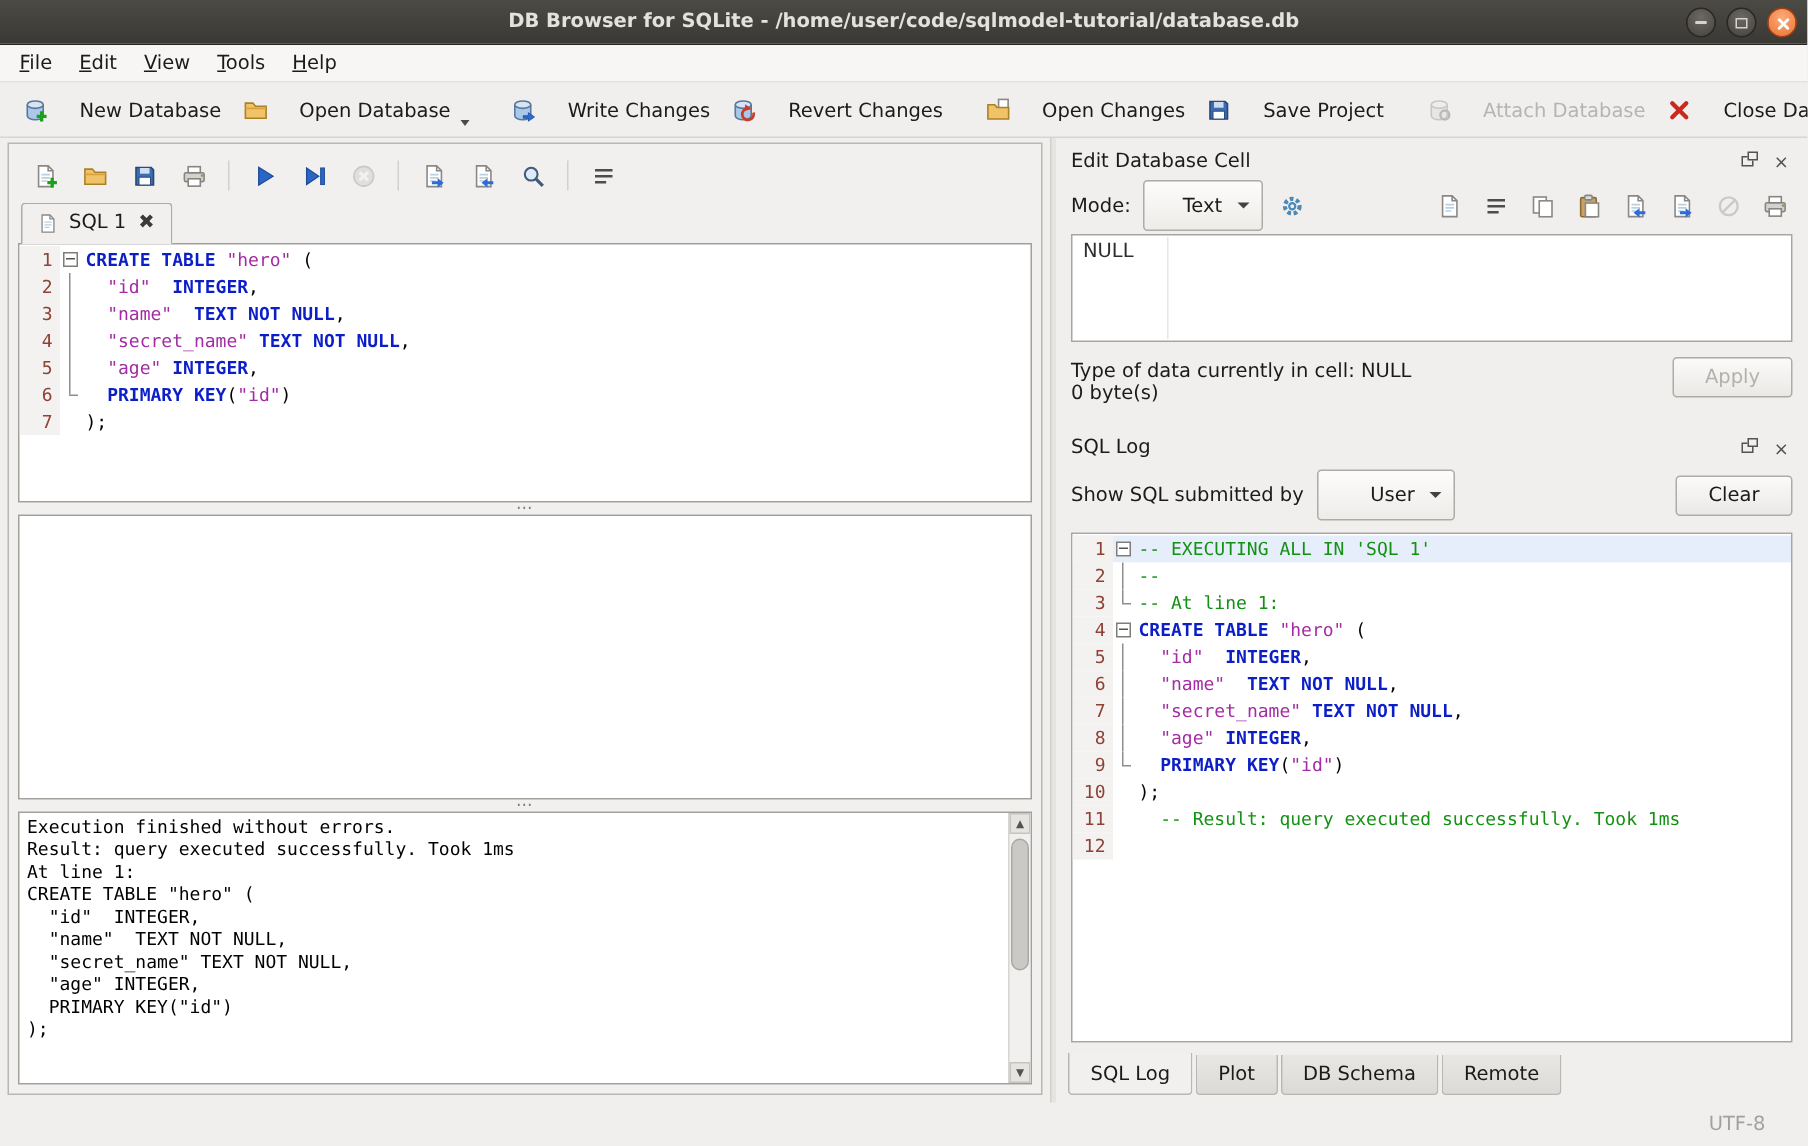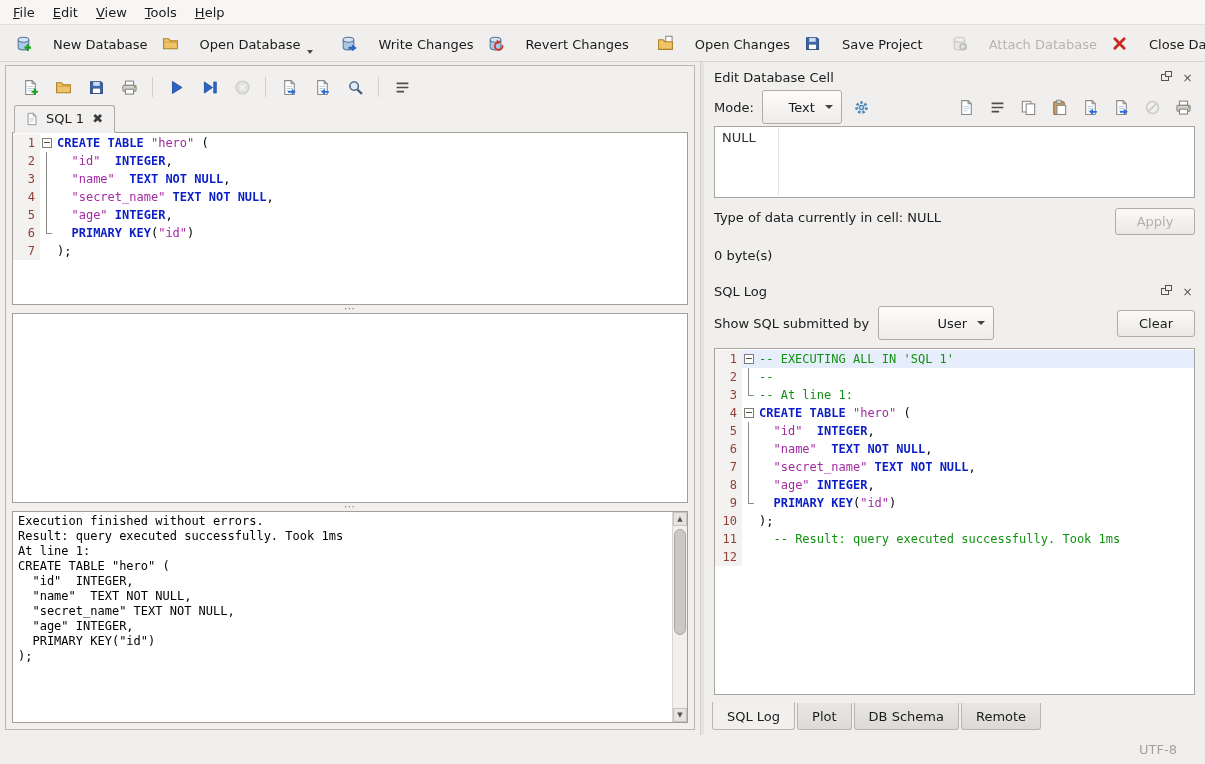--- a/index.html
+++ b/index.html
@@ -90,29 +90,29 @@
 
 .panel-header{height:25px;flex:none;display:flex;align-items:center;padding:0 10px;gap:8px}
 .panel-title{flex:1}
 .ph-btn{width:15px;height:15px;display:flex;align-items:center;justify-content:center;color:#55534f;font-size:12px;line-height:1}
 .i-float{width:8px;height:7px;border:1px solid #55534f;position:relative}
 .i-float::before{content:"";position:absolute;right:-4px;top:-4px;width:5px;height:4px;border:1px solid #55534f;background:#f0efed}
 
 .cell-toolbar{height:34px;flex:none;display:flex;align-items:center;gap:8px;padding:0 10px}
 .combo{height:27px;display:flex;align-items:center;justify-content:flex-end;background:linear-gradient(#fdfcfb,#eeece9);border:1px solid #aeaca8;border-radius:3px;padding:16px 8px}
 .combo.mode{width:80px}
-.combo.user{width:116px}
+.combo.user{width:92px}
 .combo-arr{width:0;height:0;border-left:4px solid transparent;border-right:4px solid transparent;border-top:4.5px solid #44423e;margin-left:10px}
 .icon-group{margin-left:auto;display:flex;gap:7px;align-items:center}
 
 .cell-box{flex:none;height:72px;margin:2px 10px 4px;background:#fff;border:1px solid #a8a6a2;position:relative;padding:3px 7px;color:#2e2e2e}
 .cell-box::after{content:"";position:absolute;left:63px;top:1px;bottom:1px;width:1px;background:#e8e6e3}
 
 .cell-info{flex:none;position:relative;padding:8px 10px 12px}
-.type-line{margin-bottom:23px}
+.type-line{margin-bottom:0}
 .btn{height:27px;display:inline-flex;align-items:center;justify-content:center;padding:0 14px;background:linear-gradient(#fbfaf9,#ebe9e6);border:1px solid #aeaca8;border-radius:3px}
 .btn.disabled{color:#b3b1ad}
 .apply-btn{position:absolute;right:10px;top:6px;width:80px}
 
 .log-panel{flex:1;min-height:0;display:flex;flex-direction:column}
 .log-controls{flex:none;display:flex;align-items:center;gap:9px;padding:2px 10px 8px}
 .clear-btn{margin-left:auto;width:78px}
 .log-box{flex:1;min-height:0;margin:0 10px;background:#fff;border:1px solid #a8a6a2;overflow:hidden;padding-top:1px}
 
 .bottom-tabs{flex:none;height:32px;display:flex;align-items:flex-start;padding-left:8px;margin-top:8px}
@@ -218,20 +218,35 @@
       <circle cx="8" cy="8" r="1.9" fill="none" stroke="#4b89b8" stroke-width="1.4"></circle>
     </symbol>
   <symbol id="i-null" viewBox="0 0 16 16">
       <circle cx="8" cy="8" r="5.6" fill="none" stroke="#a19f9b" stroke-width="1.5"></circle>
       <path d="M4.3 11.7 L11.7 4.3" stroke="#a19f9b" stroke-width="1.5"></path>
     </symbol>
 </svg>
 
 <div class="app">
 
+  <div class="titlebar">
+    <span class="title">DB Browser for SQLite - /home/user/code/sqlmodel-tutorial/database.db</span>
+    <div class="winbtns">
+      <span class="wbtn minb">
+          <span class="bar"></span>
+        </span>
+      <span class="wbtn maxb">
+          <span class="box"></span>
+        </span>
+      <span class="wbtn closeb">
+          <span class="x1"></span>
+          <span class="x2"></span>
+        </span>
+    </div>
+  </div>
 
   <div class="menubar">
     <span class="menu-item">File</span>
     <span class="menu-item">Edit</span>
     <span class="menu-item">View</span>
     <span class="menu-item">Tools</span>
     <span class="menu-item">Help</span>
   </div>
 
   <div class="toolbar">

